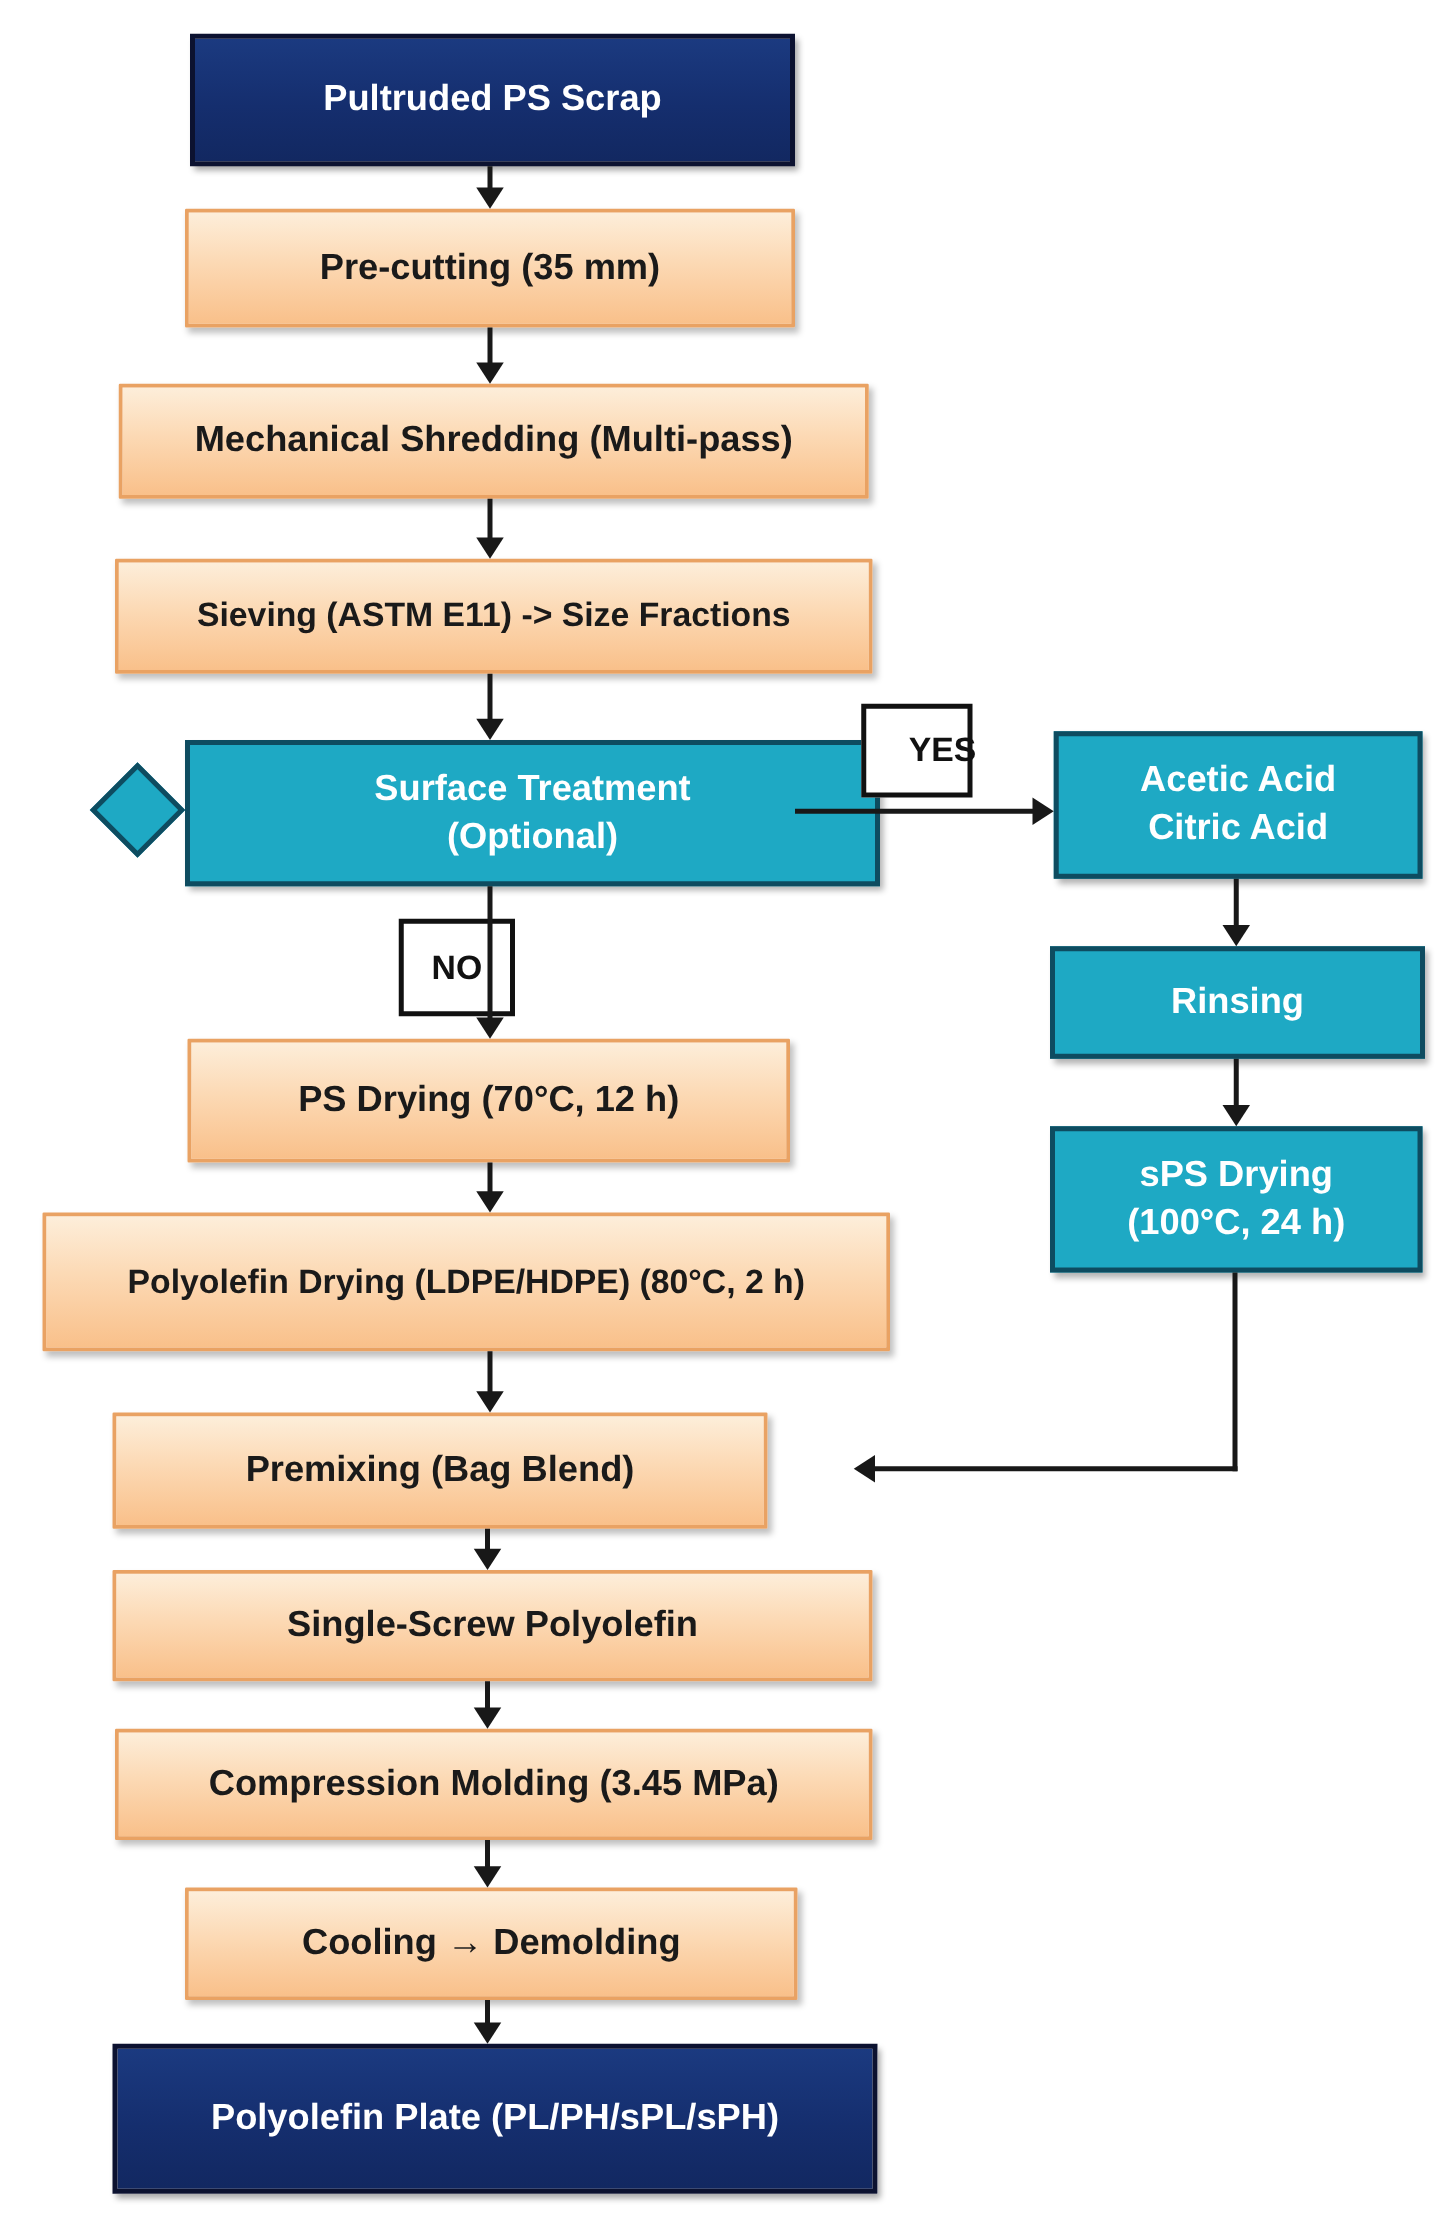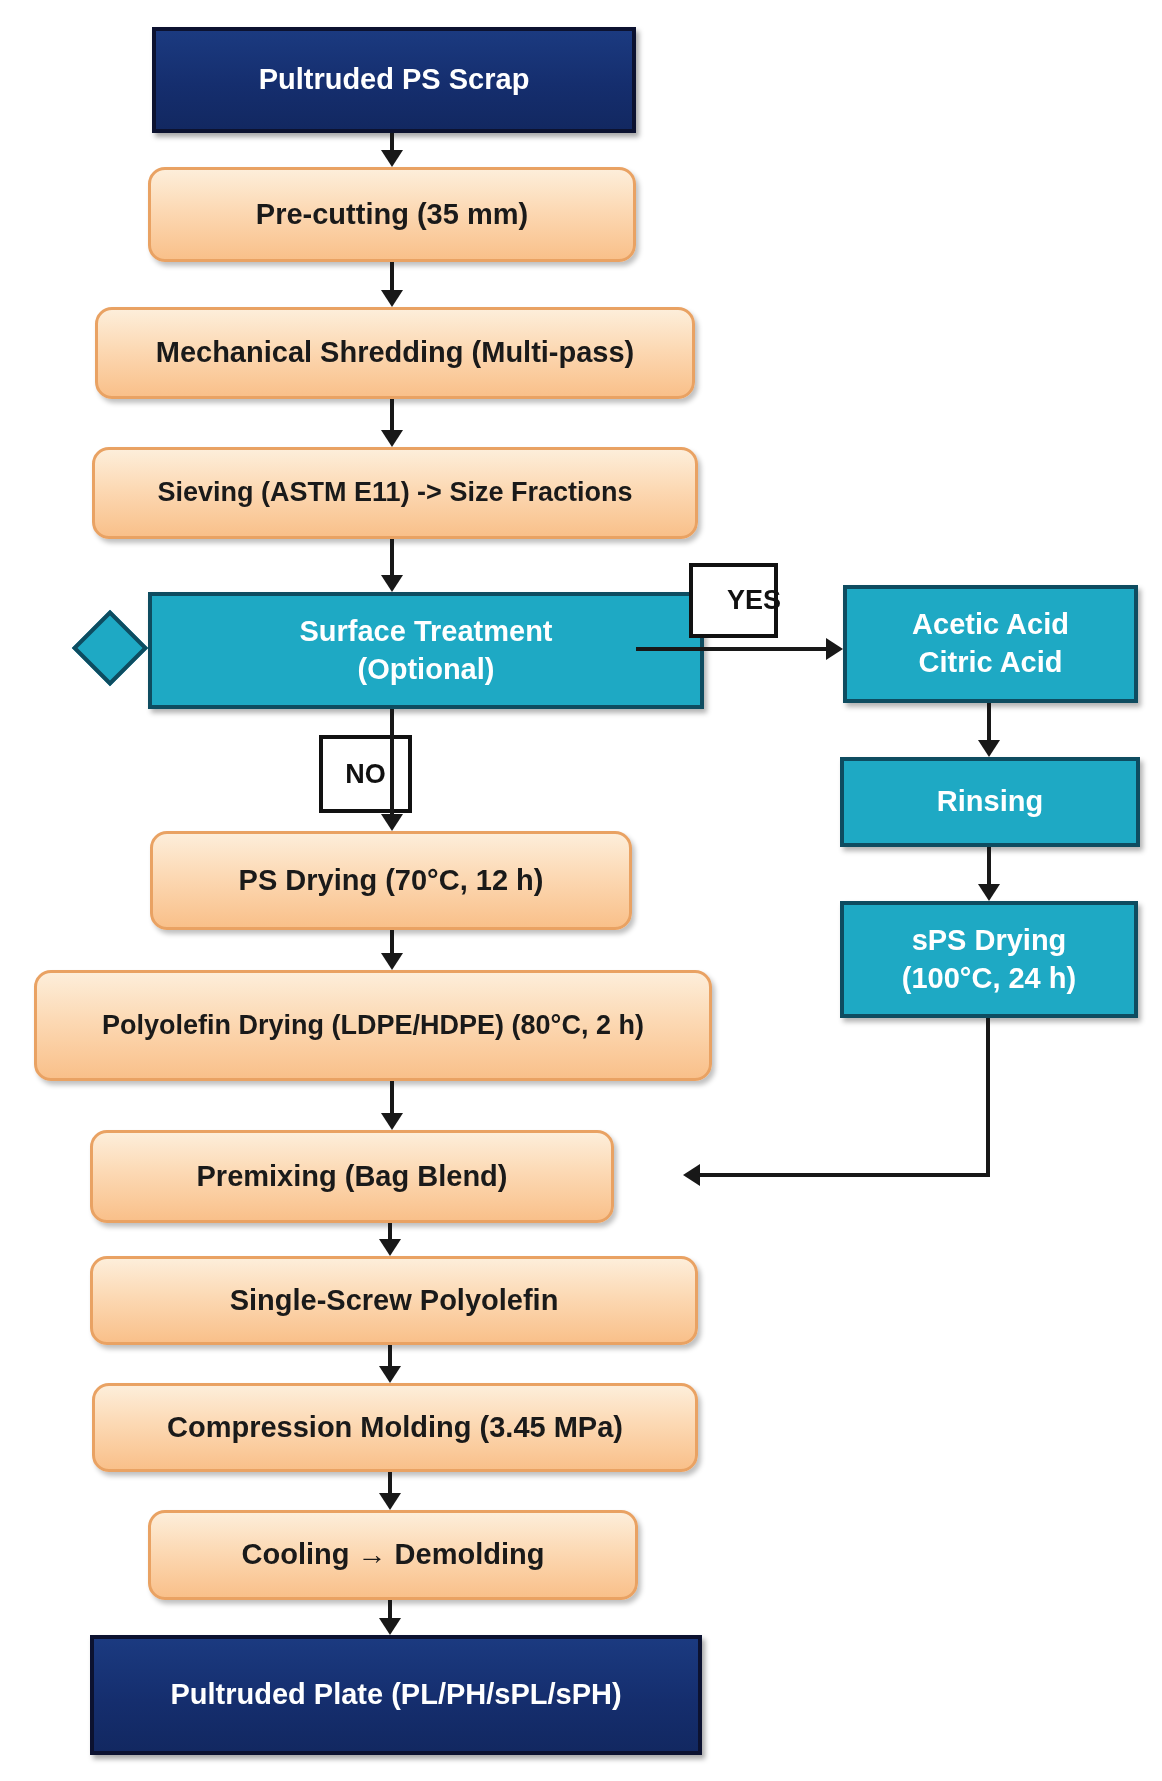--- a/index.html
+++ b/index.html
@@ -19,21 +19,21 @@
     text-align:center;
     font-weight:bold;
     font-size:29px;
     line-height:1.3;
     white-space:pre-line;
     box-sizing:border-box;
   }
   .peach{
     background:linear-gradient(180deg,#fdeeda 0%,#fcd9b4 45%,#f9c08a 100%);
     border:3px solid #e9a263;
-    border-radius:17px;
+    border-radius:1px;
     color:#1a1a1a;
     box-shadow:3px 4px 5px rgba(0,0,0,0.25);
   }
   .navy{
     background:linear-gradient(180deg,#1b3a80 0%,#152e6e 55%,#122861 100%);
     border:4px solid #0c1230;
     color:#ffffff;
     box-shadow:3px 4px 5px rgba(0,0,0,0.35);
     text-align:right;
   }
@@ -109,21 +109,21 @@
   <div class="node peach small" style="left:34px;top:970px;width:678px;height:111px;">Polyolefin Drying (LDPE/HDPE) (80°C, 2 h)</div>
 
   <div class="node peach" style="left:90px;top:1130px;width:524px;height:93px;">Premixing (Bag Blend)</div>
 
   <div class="node peach" style="left:90px;top:1256px;width:608px;height:89px;">Single-Screw Polyolefin</div>
 
   <div class="node peach" style="left:92px;top:1383px;width:606px;height:89px;">Compression Molding (3.45 MPa)</div>
 
   <div class="node peach" style="left:148px;top:1510px;width:490px;height:90px;">Cooling → Demolding</div>
 
-  <div class="node navy" style="left:90px;top:1635px;width:612px;height:120px;">Pultruded Plate (PL/PH/sPL/sPH)</div>
+  <div class="node navy" style="left:90px;top:1635px;width:612px;height:120px;">Polyolefin Plate (PL/PH/sPL/sPH)</div>
 
   <div class="node teal" style="left:843px;top:585px;width:295px;height:118px;">Acetic Acid
 Citric Acid</div>
 
   <div class="node teal" style="left:840px;top:757px;width:300px;height:90px;">Rinsing</div>
 
   <div class="node teal" style="left:840px;top:901px;width:298px;height:117px;">sPS Drying
 (100°C, 24 h)</div>
 
   <div class="branch-label" style="left:689px;top:563px;width:89px;height:75px;padding-left:41px;">YES</div>

